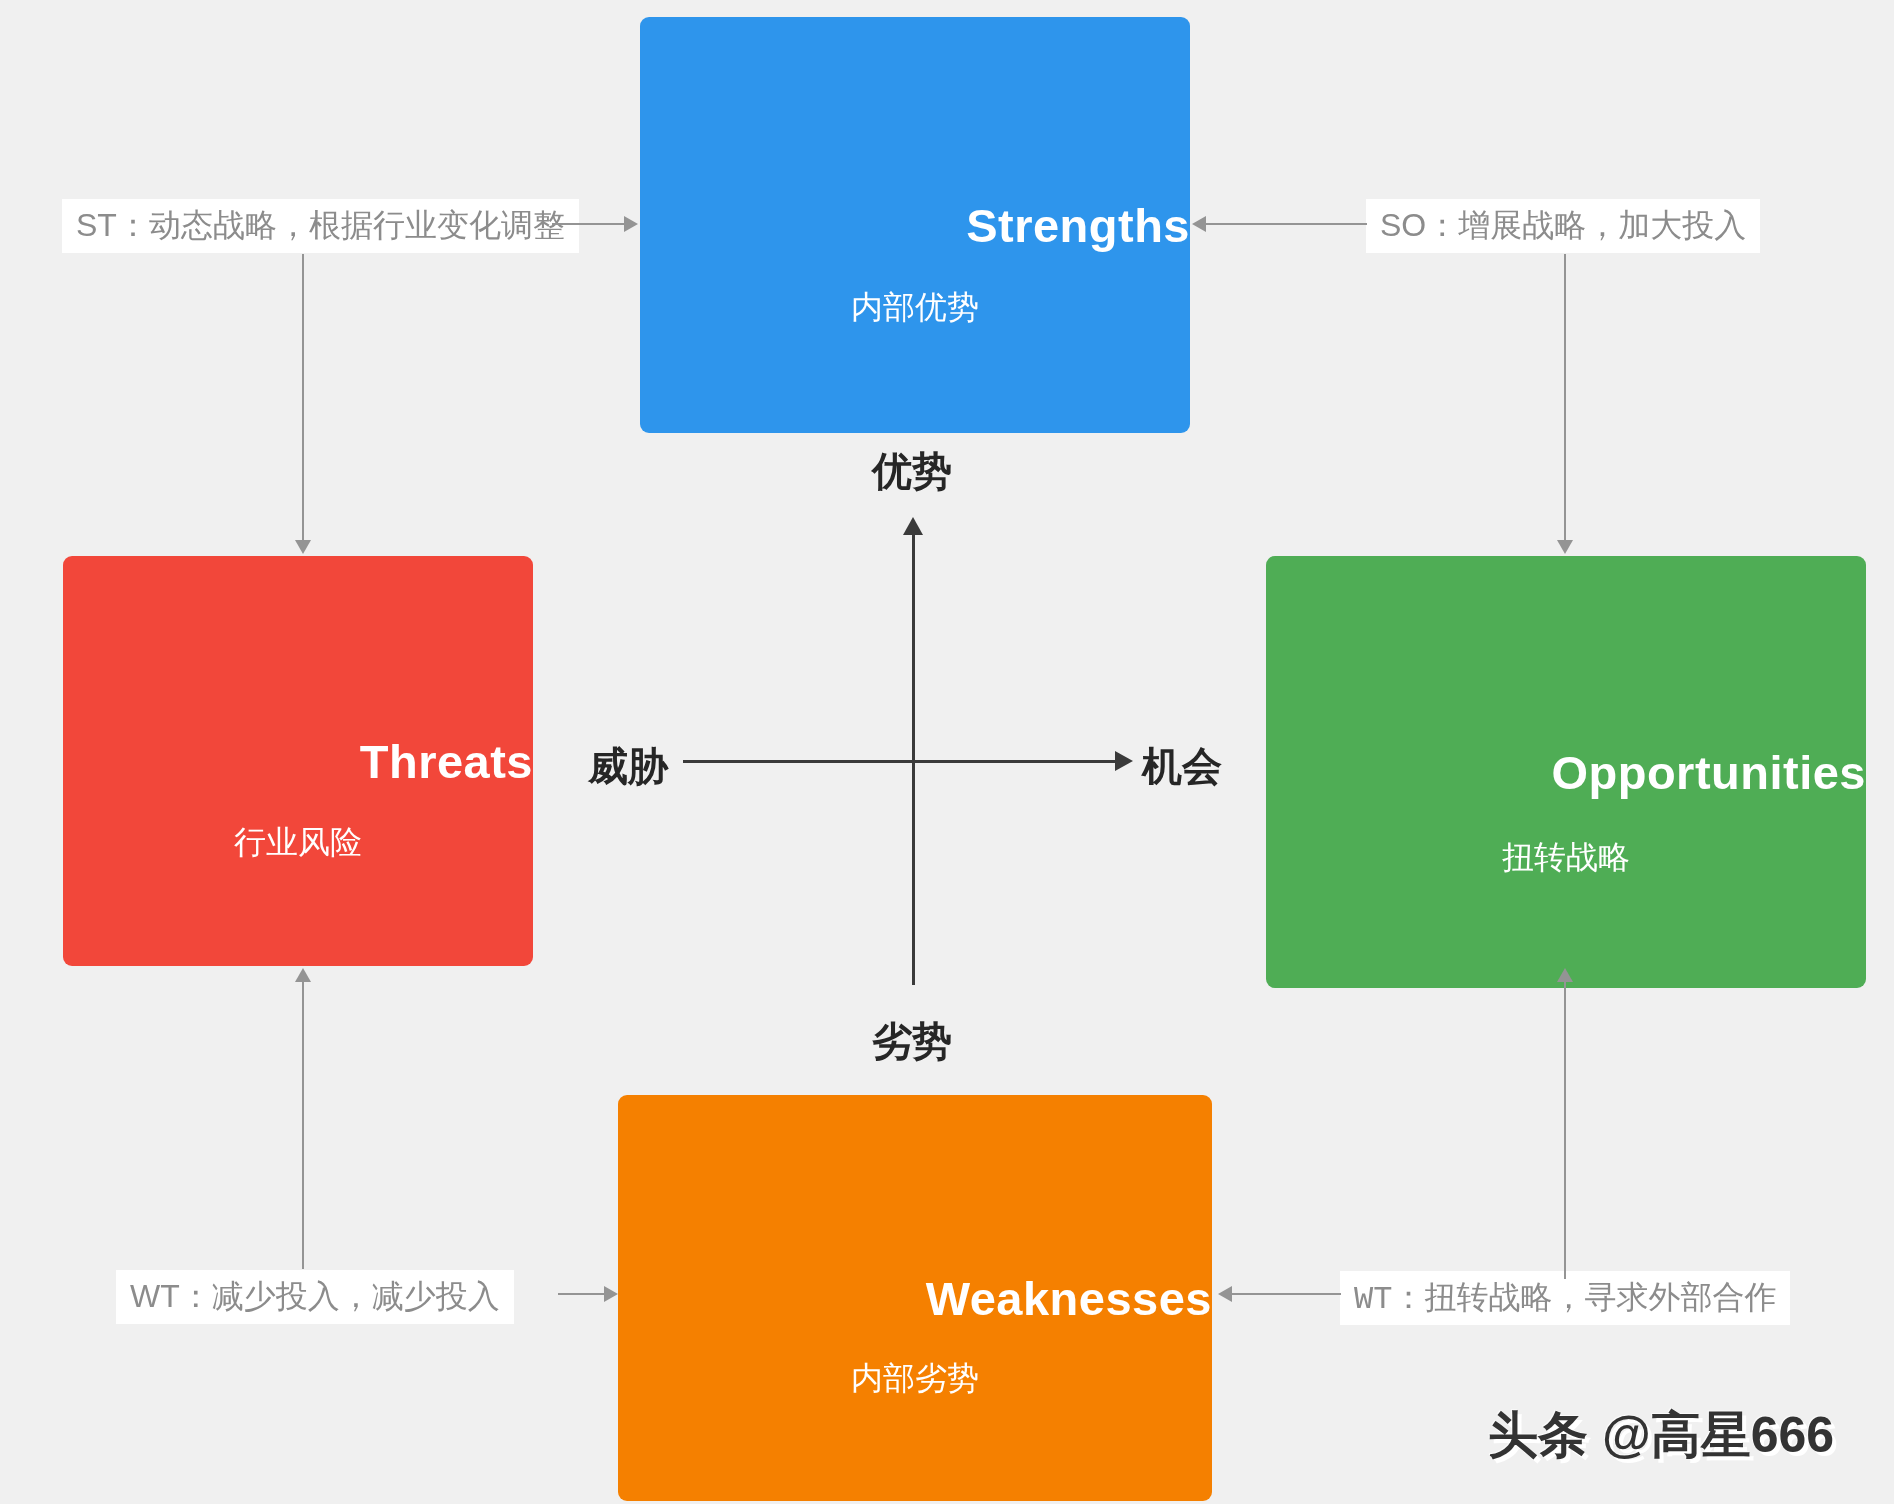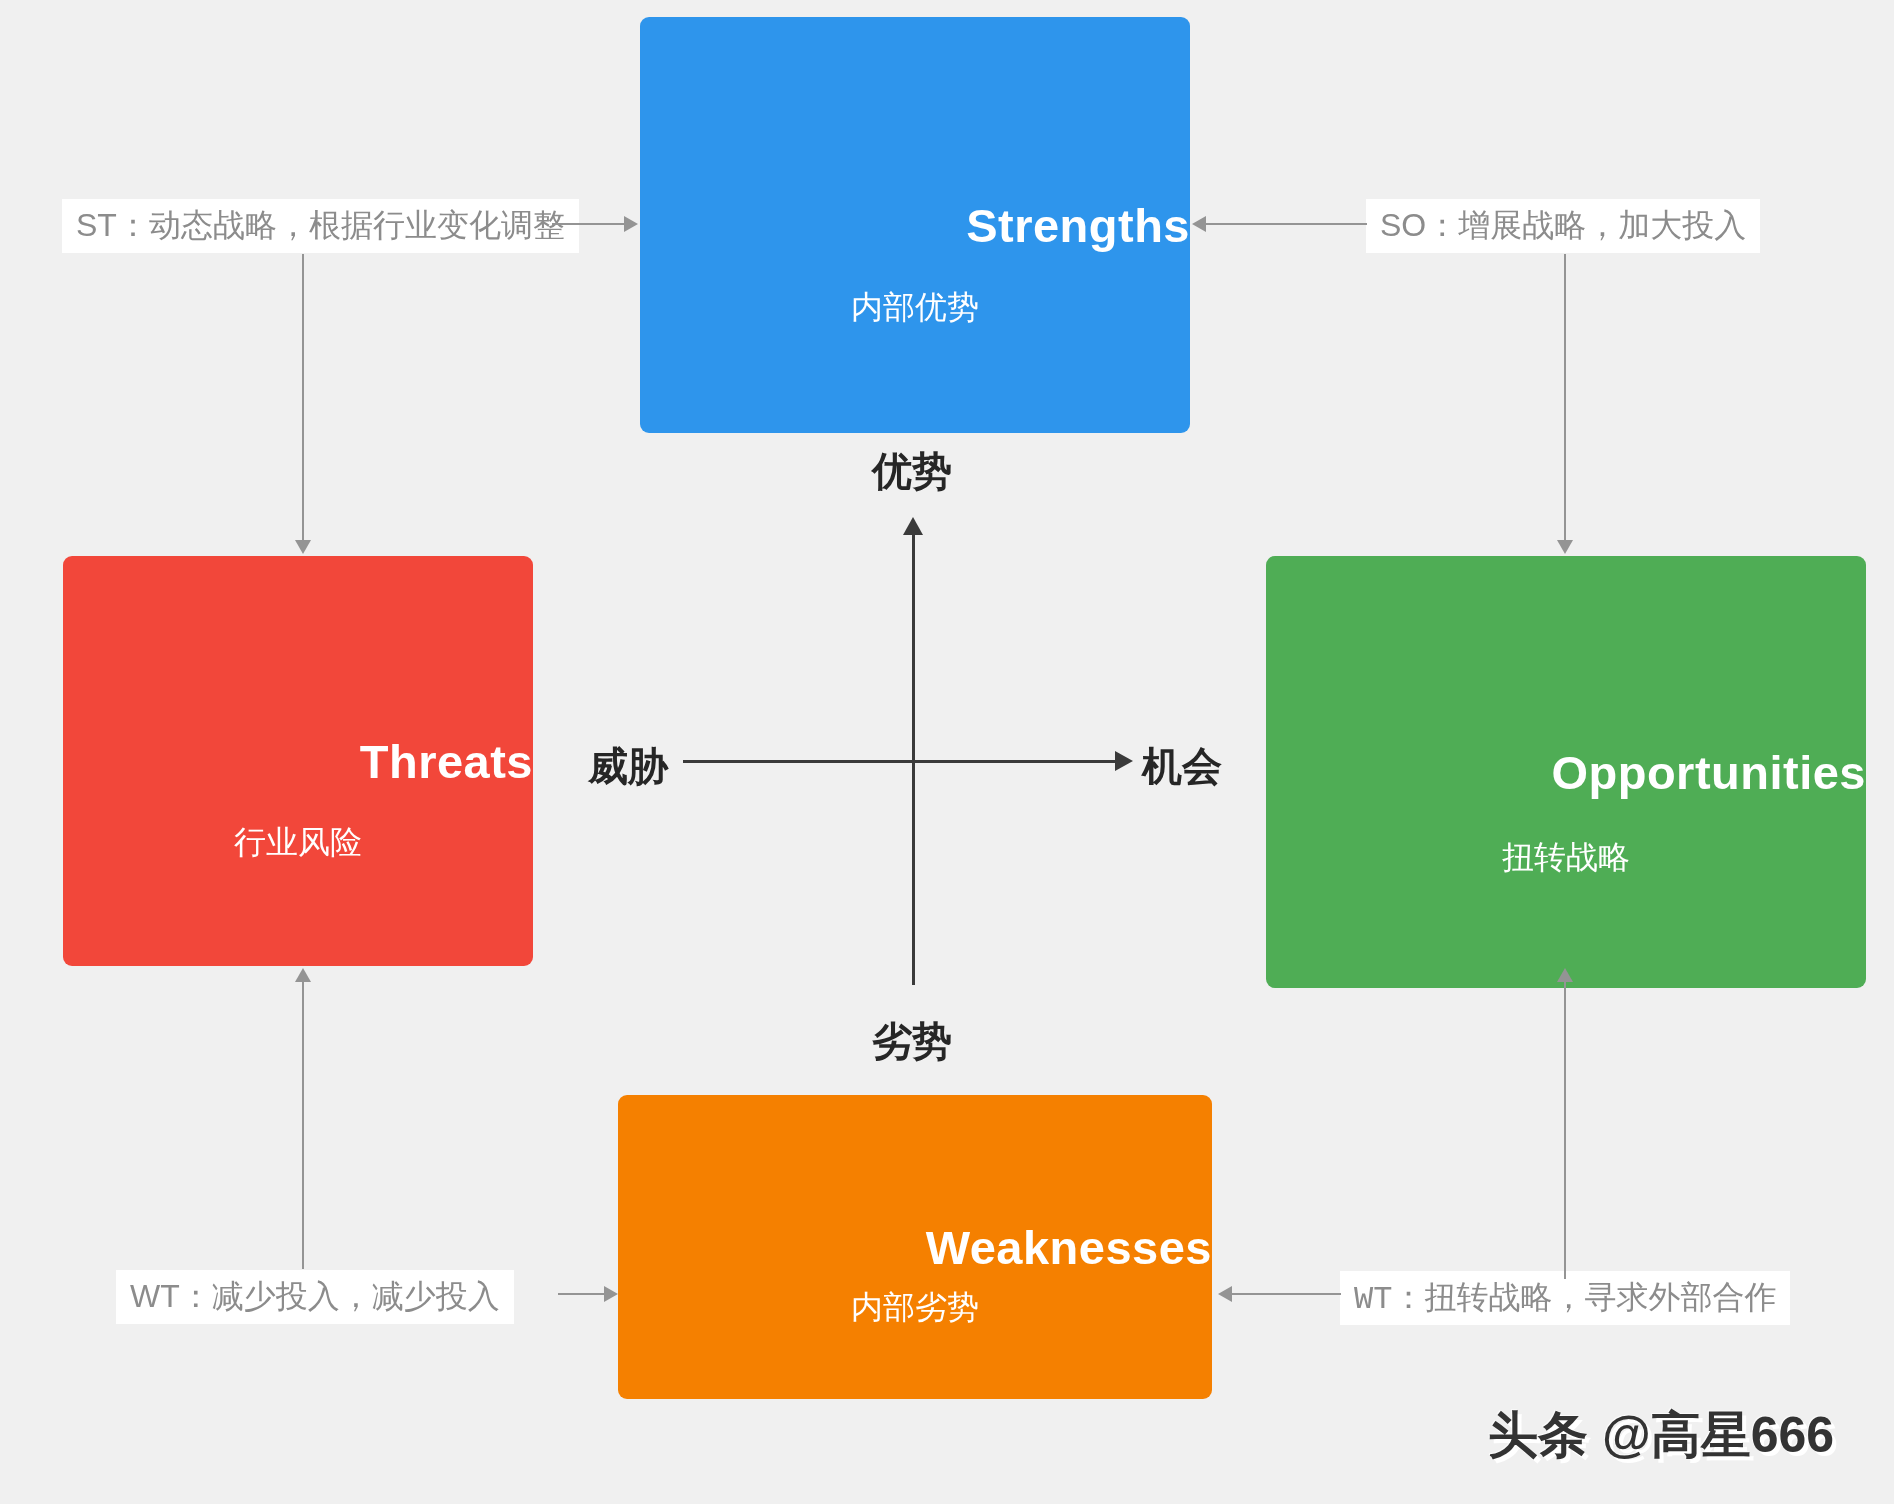--- a/index.html
+++ b/index.html
@@ -83,21 +83,21 @@
   <div class="box" style="left: 20px; top: 556px; width: 470px; height: 410px; background: rgb(242, 71, 58); margin-left: 43px;">
     <div class="box-title">Threats</div>
     <div class="box-subtitle">行业风险</div>
   </div>
 
   <div class="box" style="left: 1266px; top: 556px; width: 600px; height: 432px; background: rgb(79, 173, 85);">
     <div class="box-title">Opportunities</div>
     <div class="box-subtitle">扭转战略</div>
   </div>
 
-  <div class="box" style="left: 618px; top: 1095px; width: 594px; height: 304px; background: rgb(245, 128, 0);">
+  <div class="box" style="left: 618px; top: 1095px; width: 594px; height: 406px; background: rgb(245, 128, 0);">
     <div class="box-title">Weaknesses</div>
     <div class="box-subtitle">内部劣势</div>
   </div>
 
   <div class="axis-line" style="left:912px;top:534px;width:3px;height:451px;"></div>
   <div class="ah ah-up-dark" style="left:903px;top:517px;"></div>
 
   <div class="axis-line" style="left:683px;top:760px;width:434px;height:3px;"></div>
   <div class="ah ah-right-dark" style="left:1115px;top:751px;"></div>
 

